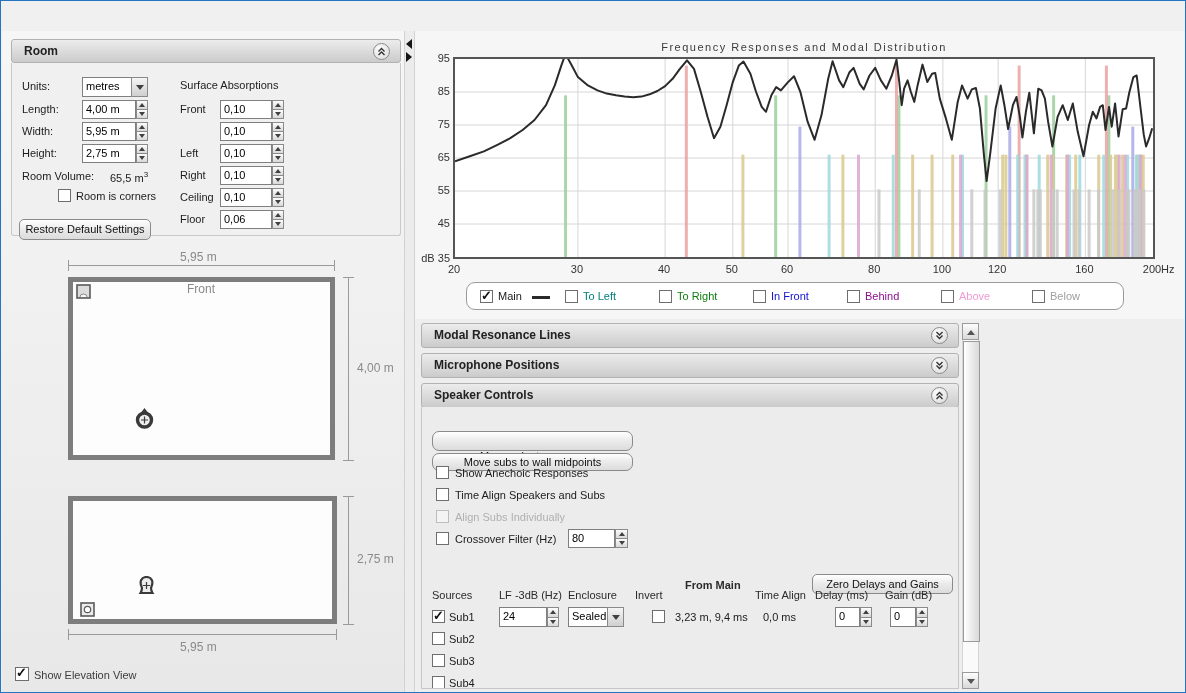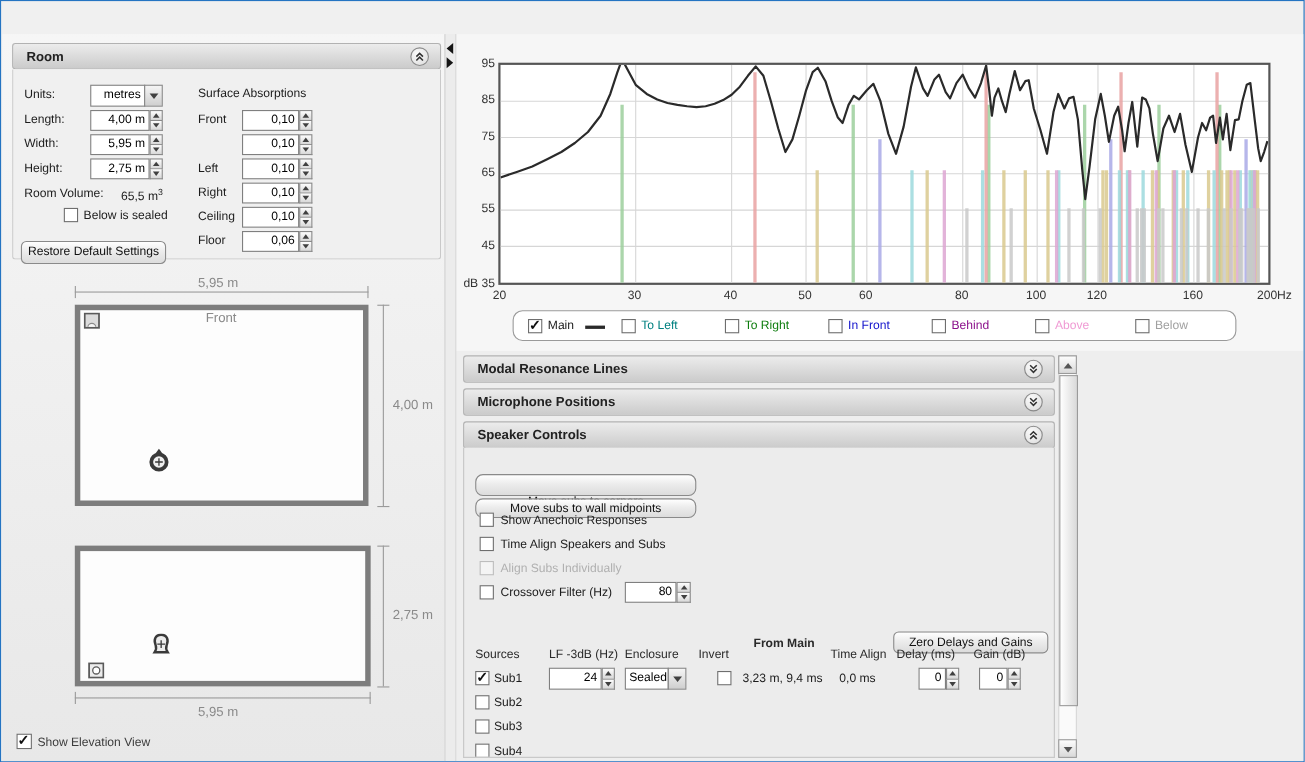--- a/index.html
+++ b/index.html
@@ -15,21 +15,21 @@
   .left-pane{position:absolute;left:1px;top:30px;width:402px;height:661px;background:linear-gradient(180deg,#f6f6f6,#e8e8e8);}
   .splitter{position:absolute;left:403px;top:30px;width:11px;height:661px;background:#ececec;border-left:1px solid #d2d2d2;border-right:1px solid #d2d2d2;box-sizing:border-box;}
   .right-top{position:absolute;left:414px;top:30px;width:770px;height:288px;background:#f6f6f6;}
   .right-bottom{position:absolute;left:414px;top:318px;width:770px;height:373px;background:#eeeeee;}
   
   .phdr{position:absolute;background:linear-gradient(180deg,#ececec,#cbcbcb);border:1px solid #b2b2b2;border-radius:3px;box-sizing:border-box;}
   .phdr .ttl{position:absolute;left:12px;top:4px;font-size:12px;font-weight:bold;color:#222;}
   .chev{position:absolute;width:17px;height:17px;border:1px solid #8a8a8a;border-radius:50%;background:radial-gradient(circle at 35% 30%,#fafafa,#dcdcdc);box-sizing:border-box;}
   .room-body{position:absolute;left:10px;top:61px;width:390px;height:173px;background:#f0f0f0;border:1px solid #c9c9c9;border-top:none;border-radius:0 0 3px 3px;box-sizing:border-box;}
   
-  .field{position:absolute;background:#fff;border:1px solid #7f7f7f;font-size:11px;color:#000;text-align:right;box-sizing:border-box;padding:2px 3px 0 3px;}
+  .field{position:absolute;background:#fff;border:1px solid #7f7f7f;font-size:11px;color:#000;text-align:left;box-sizing:border-box;padding:2px 3px 0 3px;}
   .field.left{text-align:left;}
   .spincol{position:absolute;display:flex;flex-direction:column;box-sizing:border-box;}
   .spinbtn{flex:1;position:relative;background:linear-gradient(180deg,#fdfdfd,#d8d8d8);border:1px solid #8a8a8a;box-sizing:border-box;}
   .spinbtn + .spinbtn{border-top:none;}
   .tri-up{position:absolute;left:50%;top:50%;margin:-2px 0 0 -3px;width:0;height:0;border-left:3px solid transparent;border-right:3px solid transparent;border-bottom:4px solid #404040;}
   .tri-dn{position:absolute;left:50%;top:50%;margin:-2px 0 0 -3px;width:0;height:0;border-left:3px solid transparent;border-right:3px solid transparent;border-top:4px solid #404040;}
   .combo-btn{position:absolute;background:linear-gradient(180deg,#f5f5f5,#cfcfcf);border:1px solid #8a8a8a;box-sizing:border-box;}
   .combo-btn .tri-dn{border-left-width:4px;border-right-width:4px;border-top-width:5px;margin:-2px 0 0 -4px;}
   .btn{position:absolute;background:linear-gradient(180deg,#ffffff,#ececec 45%,#dcdcdc);border:1px solid #8a8a8a;border-radius:7px;font-size:11px;color:#111;text-align:center;box-sizing:border-box;margin-top:12px;}
   .cb{position:absolute;width:13px;height:13px;background:#fff;border:1px solid #6e6e6e;box-sizing:border-box;}
@@ -107,21 +107,21 @@
           <span class="spinbtn">
             <span class="tri-dn"></span>
           </span>
         </div>
       </div>
 
     <span class="txt" style="left:20px;top:139px;">Room Volume:</span>
     <span class="txt" style="left:108px;top:139px;"><span>65,5 m</span><sup>3</sup></span>
 
     <span class="cb" style="left:56px;top:158px;"></span>
-    <span class="txt" style="left:74px;top:159px;">Below is sealed</span>
+    <span class="txt" style="left:74px;top:159px;">Room is corners</span>
 
     <div class="btn" style="left:17px;top:176px;width:132px;height:21px;padding-top:3px;border-radius:5px;">Restore Default Settings</div>
 
     <span class="txt" style="left:178px;top:48px;">Surface Absorptions</span>
     <div id="absorptions">
         <span class="txt" style="left: 178px; top: 72px;">Front</span>
         <div class="field" style="left: 218px; top: 69px; width: 52px; height: 19px;">0,10</div>
         <div class="spincol" style="left: 270px; top: 69px; width: 12px; height: 19px;">
           <span class="spinbtn">
             <span class="tri-up"></span>
@@ -235,20 +235,21 @@
     <span class="cb checked" style="left:13px;top:636px;width:14px;height:14px;"></span>
     <span class="txt" style="left:32px;top:638px;color:#3c3c3c;">Show Elevation View</span>
   </div>
 
   <div class="splitter">
     <span class="abs" style="left:1px;top:8px;width:0;height:0;border-top:5px solid transparent;border-bottom:5px solid transparent;border-right:6px solid #151515;"></span>
     <span class="abs" style="left:1px;top:21px;width:0;height:0;border-top:5px solid transparent;border-bottom:5px solid transparent;border-left:6px solid #151515;"></span>
   </div>
 
   <div class="right-top"></div>
+  <span class="abs" style="left:453px;top:40px;width:700px;text-align:center;font-size:11px;letter-spacing:1.5px;color:#3c3c3c;">Frequency Responses and Modal Distribution</span>
   <div class="chart-plot">
     <svg id="chart-svg" width="698" height="198" viewBox="0 0 698 198" preserveAspectRatio="none" style="display:block;">
         <line x1="122.91169882086551" y1="0" x2="122.91169882086551" y2="198" stroke="#d6d6d6" stroke-width="1"></line>
         <line x1="210.1189369734589" y1="0" x2="210.1189369734589" y2="198" stroke="#d6d6d6" stroke-width="1"></line>
         <line x1="277.7621260530822" y1="0" x2="277.7621260530822" y2="198" stroke="#d6d6d6" stroke-width="1"></line>
         <line x1="333.0306357943244" y1="0" x2="333.0306357943244" y2="198" stroke="#d6d6d6" stroke-width="1"></line>
         <line x1="420.2378739469178" y1="0" x2="420.2378739469178" y2="198" stroke="#d6d6d6" stroke-width="1"></line>
         <line x1="487.88106302654114" y1="0" x2="487.88106302654114" y2="198" stroke="#d6d6d6" stroke-width="1"></line>
         <line x1="543.1495727677833" y1="0" x2="543.1495727677833" y2="198" stroke="#d6d6d6" stroke-width="1"></line>
         <line x1="630.3568109203766" y1="0" x2="630.3568109203766" y2="198" stroke="#d6d6d6" stroke-width="1"></line>

